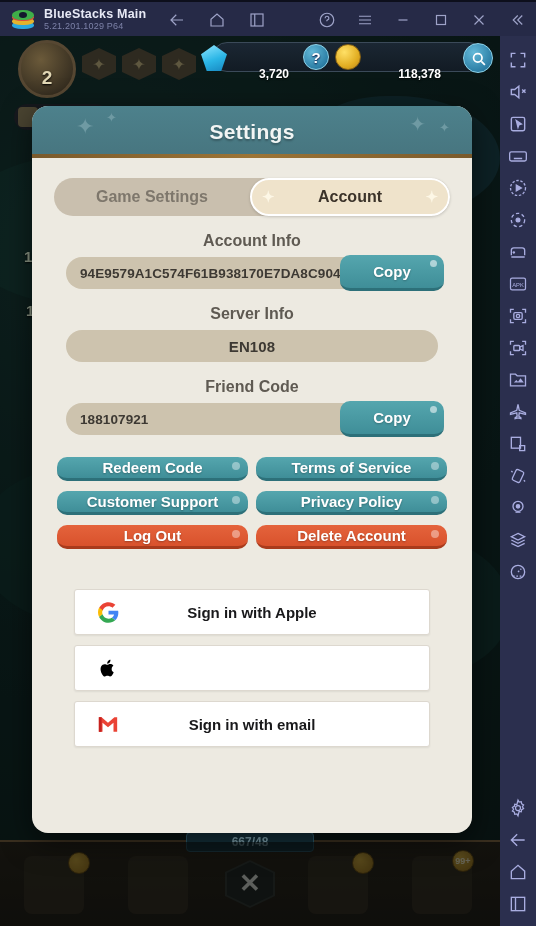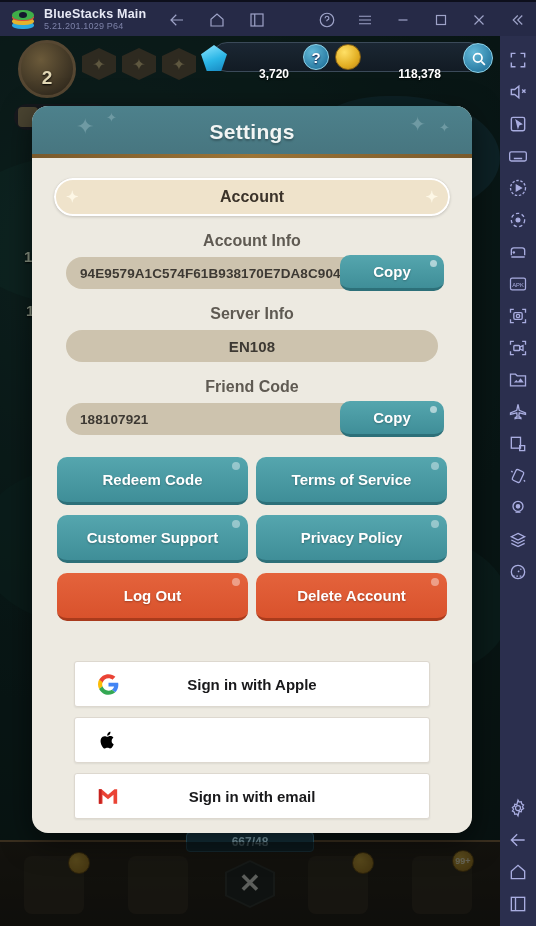--- a/index.html
+++ b/index.html
@@ -224,21 +224,21 @@
   .copy-btn::after {
     content:''; position:absolute; right:7px; top:5px; width:7px; height:7px;
     border-radius:50%; background:rgba(255,255,255,.55);
   }
 
   .btn-grid {
     width:390px; margin: 22px auto 0;
     display:grid; grid-template-columns: 1fr 1fr; gap: 10px 8px;
   }
   .gbtn {
-    height:48px; border-radius:10px; position:relative;
+    height:24px; border-radius:10px; position:relative;
     display:flex; align-items:center; justify-content:center;
     color:#fff; font-size:15px; font-weight:bold;
     text-shadow:0 1px 2px rgba(0,0,0,.28);
   }
   .gbtn::after {
     content:''; position:absolute; right:8px; top:5px; width:8px; height:8px;
     border-radius:50%; background:rgba(255,255,255,.4);
   }
   .teal { background: linear-gradient(#55a6ae,#3f8e98); border-bottom:3px solid #2d7079; }
   .red  { background: linear-gradient(#e4633c,#d9522c); border-bottom:3px solid #a93b1c; }
@@ -390,20 +390,23 @@
       <span class="spark" style="left:44px; top:8px; font-size:22px;">✦</span>
       <span class="spark" style="left:74px; top:4px; font-size:13px;">✦</span>
       <span class="spark" style="right:46px; top:6px; font-size:20px;">✦</span>
       <span class="spark" style="right:22px; top:14px; font-size:13px;">✦</span>
       <div class="dlg-title">Settings</div>
     </div>
 
     <div class="dlg-body">
 
       <div class="tabs">
+        <div class="tab tab-inactive">
+          <span>Game Settings</span>
+        </div>
         <div class="tab tab-active">
           <span class="tspark l">✦</span>
           <span>Account</span>
           <span class="tspark r">✦</span>
         </div>
       </div>
 
       <div class="sect-title">Account Info</div>
       <div class="field-row">
         <div class="field">94E9579A1C574F61B938170E7DA8C904</div>

